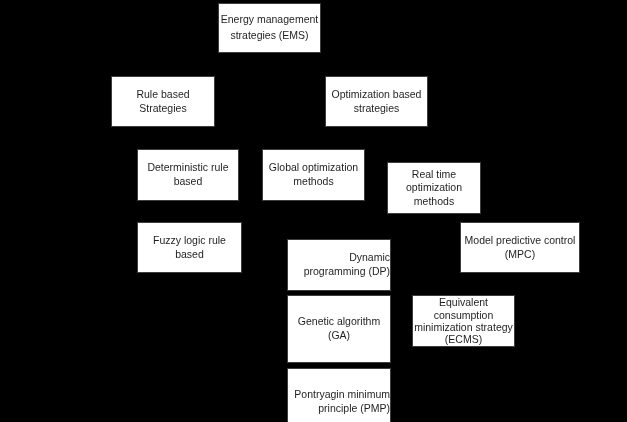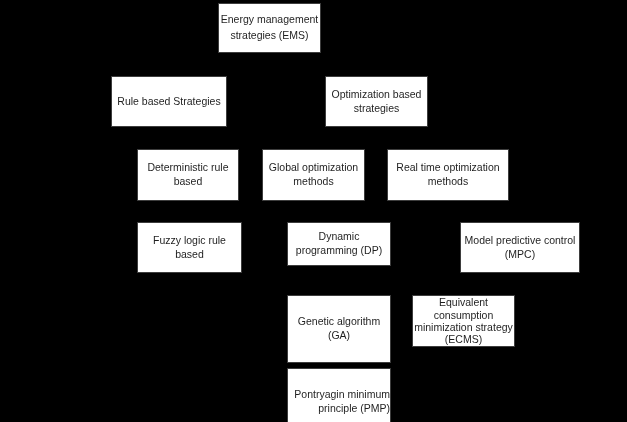--- a/index.html
+++ b/index.html
@@ -29,27 +29,27 @@
     font-size: 10.5px;
     line-height: 1.3;
     display: flex;
     align-items: center;
     justify-content: center;
     text-align: center;
     padding: 2px 0;
   }
   
   .n-ems            { left: 218px; top: 3px;   width: 103px; height: 50px; line-height: 1.5; }
-  .n-rule-based     { left: 111px; top: 76px;  width: 116px; height: 51px; }
+  .n-rule-based     { left: 111px; top: 76px;  width: 104px; height: 51px; }
   .n-opt-based      { left: 325px; top: 76px;  width: 103px; height: 51px; }
   .n-deterministic  { left: 137px; top: 149px; width: 102px; height: 52px; }
   .n-global-opt     { left: 262px; top: 149px; width: 103px; height: 52px; }
-  .n-realtime-opt   { left: 387px; top: 149px; width: 122px; height: 52px; }
+  .n-realtime-opt   { left: 387px; top: 162px; width: 94px; height: 52px; }
   .n-fuzzy          { left: 137px; top: 222px; width: 105px; height: 51px; padding: 2px 15px; }
-  .n-dp             { left: 287px; top: 222px; width: 104px; height: 44px; }
+  .n-dp             { left: 287px; top: 239px; width: 104px; height: 52px; text-align: right; }
   .n-mpc            { left: 412px; top: 222px; width: 120px; height: 51px; margin-left: 48px; }
   .n-ga             { left: 287px; top: 295px; width: 104px; height: 68px; }
   .n-ecms           { left: 412px; top: 295px; width: 103px; height: 52px; line-height: 1.18; padding: 20px 1px; }
   .n-pmp            { left: 287px; top: 368px; width: 104px; height: 67px; text-align: right; }
   .n-ann            { left: 412px; top: 368px; width: 103px; height: 51px; }
 </style>
 </head>
 <body>
 
 <div class="canvas">

